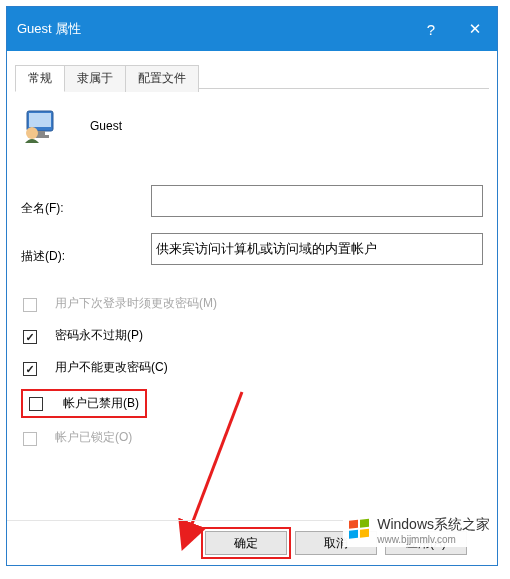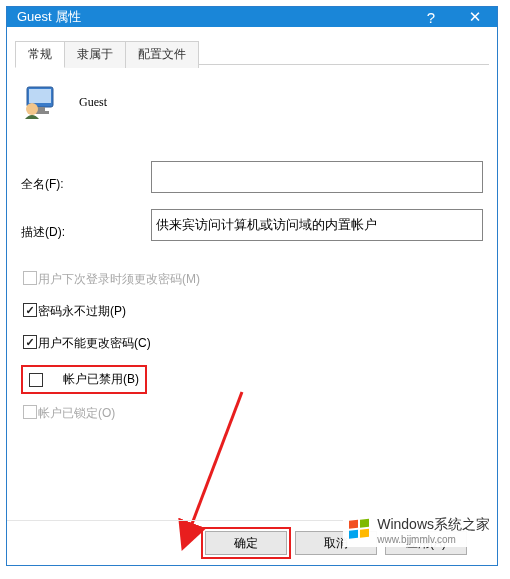--- a/index.html
+++ b/index.html
@@ -16,21 +16,21 @@
   .dialog {
     position: absolute;
     left: 6px;
     top: 6px;
     width: 492px;
     height: 560px;
     border: 1px solid #2a7ecb;
     background: #fff;
   }
   .titlebar {
-    height: 20px;
+    height: 44px;
     background: #1a86d8;
     color: #fff;
     display: flex;
     align-items: center;
     padding-left: 10px;
   }
   .titlebar .title { flex: 1; font-size: 13px; }
   .titlebar .btn {
     width: 44px;
     height: 30px;
@@ -62,23 +62,22 @@
     border-bottom: 1px solid #fff;
     z-index: 2;
   }
   .tab.inactive { background: #f5f5f5; }
   .content {
     padding: 18px 14px 0 14px;
   }
   .user-row {
     display: flex;
     align-items: center;
-    gap: 20px;
+    gap: 31px;
     margin-bottom: 40px;
-    font-family: Liberation Serif, serif;
   }
   .user-icon {
     width: 38px;
     height: 38px;
     position: relative;
   }
   .field-row {
     display: flex;
     align-items: flex-end;
     margin-bottom: 16px;
@@ -88,22 +87,22 @@
     flex: 1;
     height: 32px;
     border: 1px solid #848484;
     padding: 2px 4px;
     font-size: 13px;
     font-family: inherit;
   }
   .checks { margin-top: 28px; }
   .check-row {
     display: flex;
-    align-items: flex-start;
-    gap: 1px;
+    align-items: flex-end;
+    gap: 18px;
     margin-bottom: 11px;
     padding: 2px;
   }
   .check-row.disabled { color: #a8a8a8; }
   .checkbox {
     width: 14px;
     height: 14px;
     border: 1px solid #333;
     display: inline-flex;
     align-items: center;

